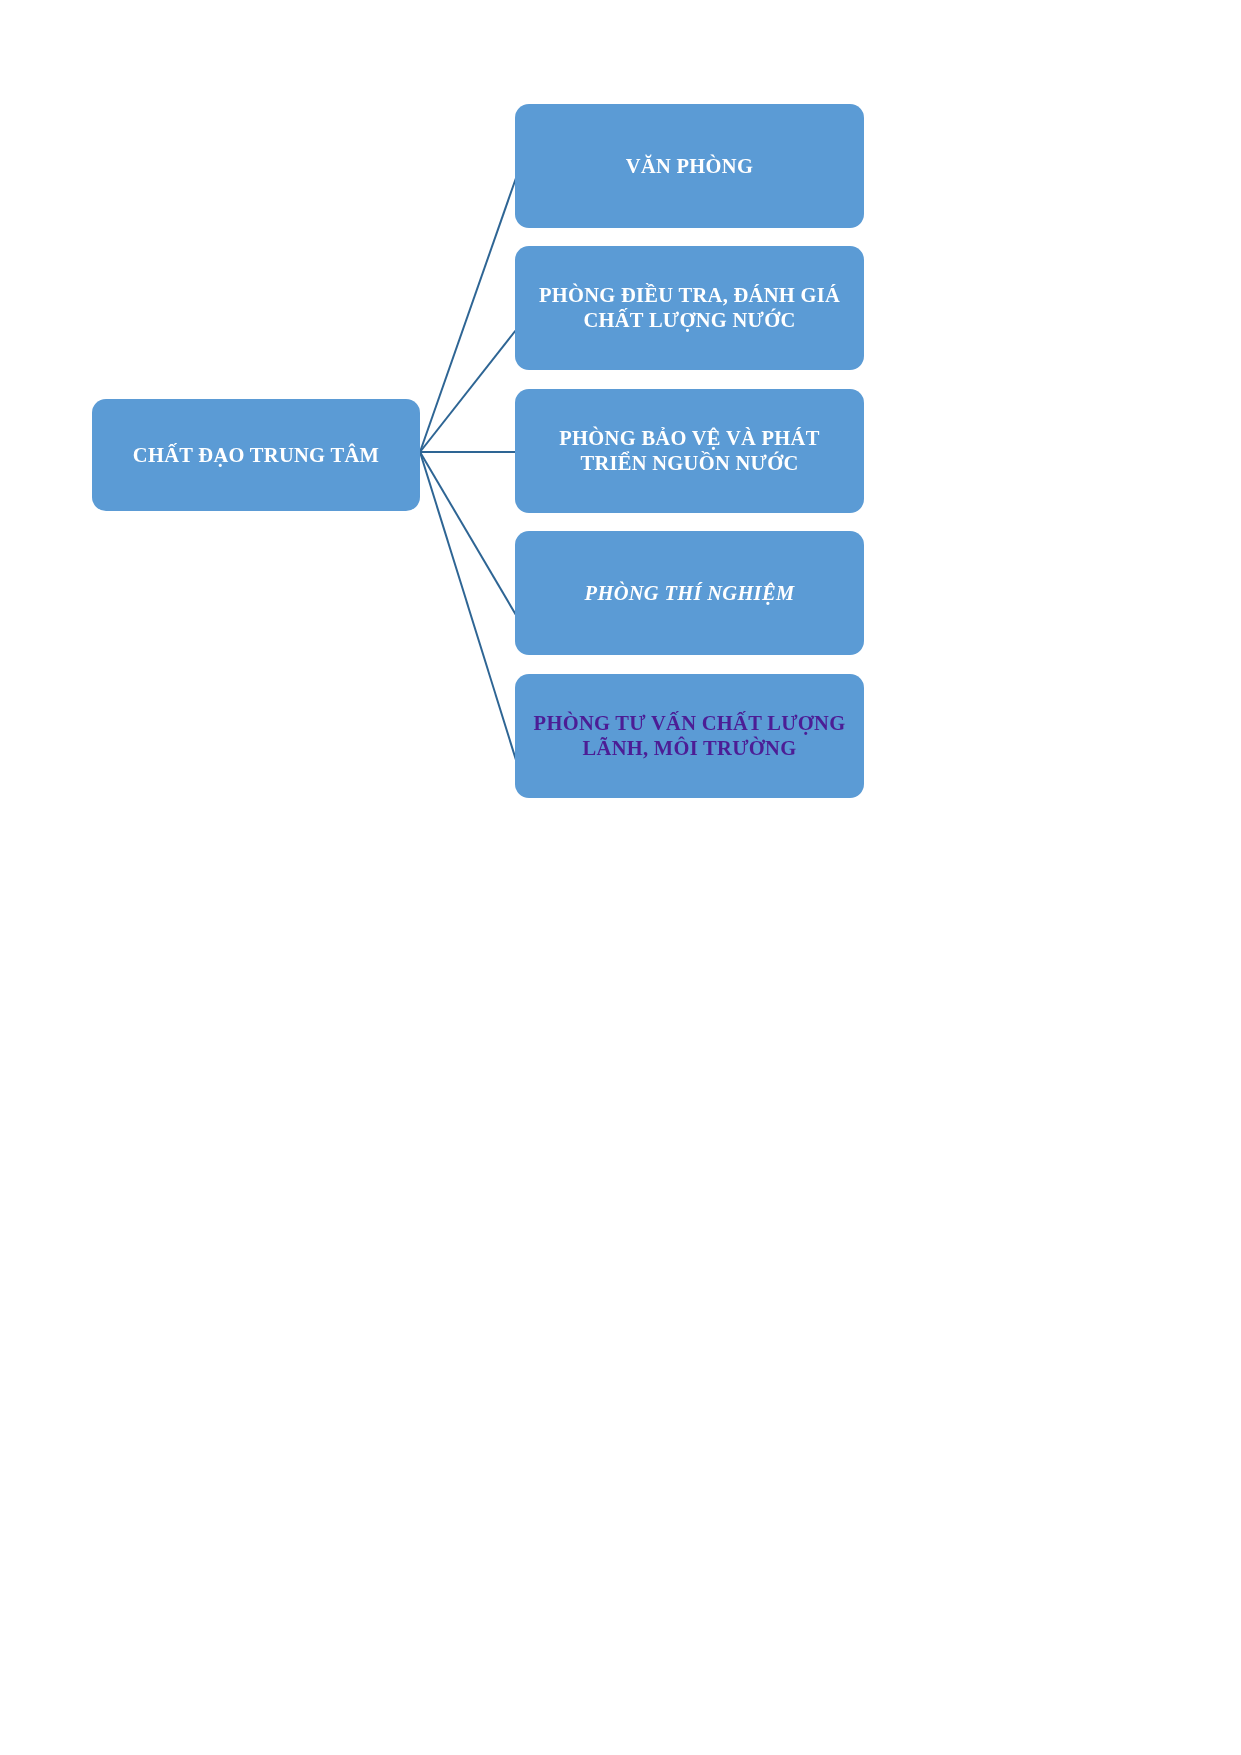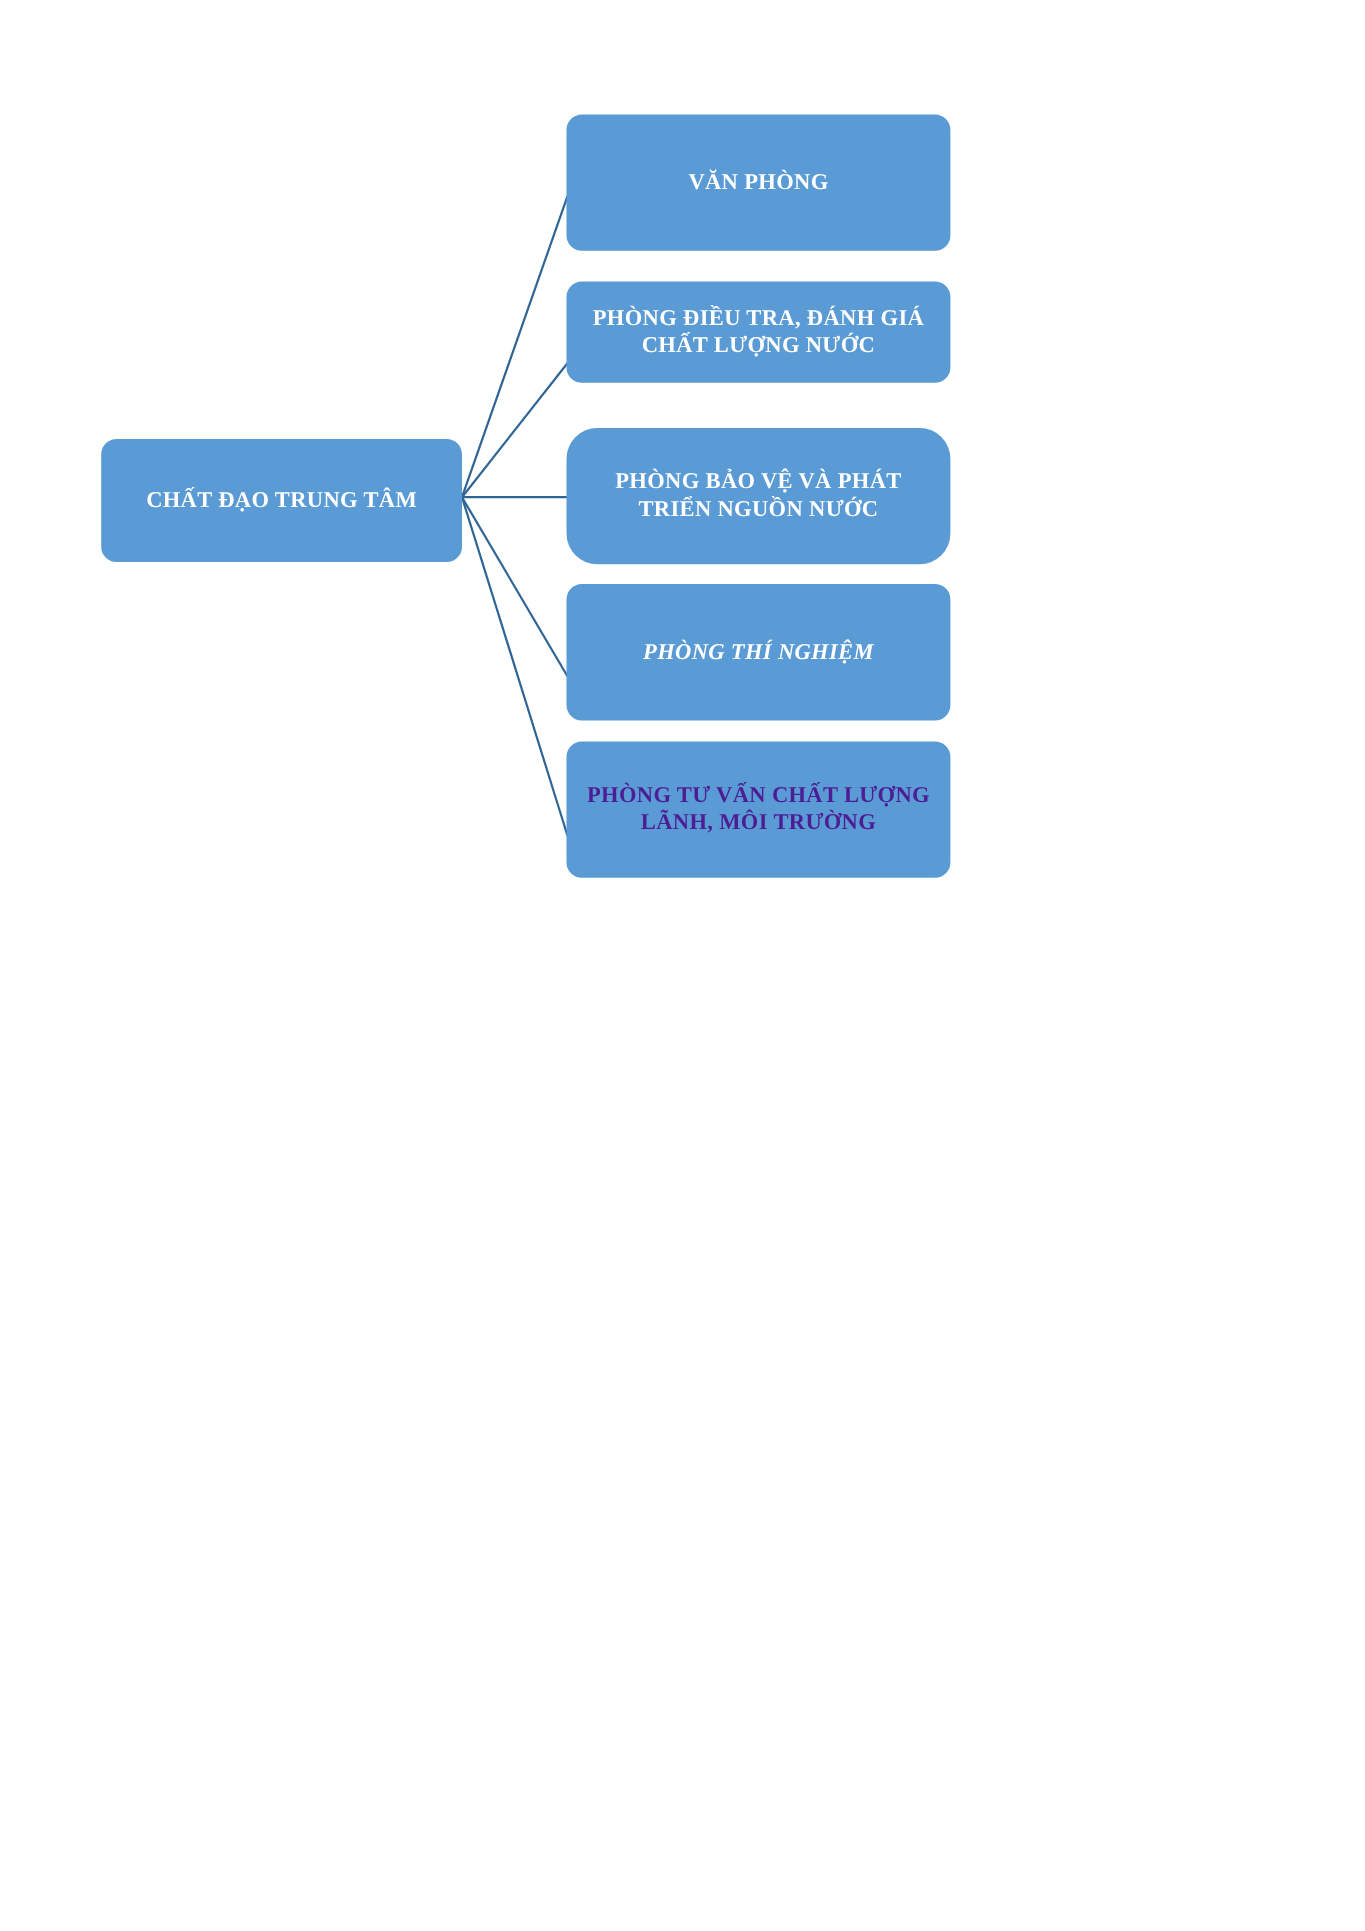--- a/index.html
+++ b/index.html
@@ -57,21 +57,21 @@
     height: 112px;
     font-size: 20.5px;
   }
   
   .child {
     left: 515px;
     width: 349px;
     font-size: 20.5px;
   }
   #node-child-0 { top: 104px;  height: 124px; }
-  #node-child-1 { top: 256px;  height: 92px; }
+  #node-child-1 { top: 246px;  height: 124px; }
   #node-child-2 { top: 389px;  height: 124px; }
   #node-child-3 { top: 531px;  height: 124px; font-style: italic; }
   #node-child-4 { top: 674px;  height: 124px; }
 </style>
 </head>
 <body>
 
 <div id="page" style="background: rgb(255, 255, 255);">
 
   <svg id="connectors" viewBox="0 0 1241 1755" width="1241" height="1755" aria-hidden="true">
@@ -94,21 +94,21 @@
       </span>
   </div>
 
   <div class="node child" id="node-child-1" style="background: rgb(91, 155, 213); color: rgb(255, 255, 255);">
     <span class="label">
         <span class="ln">PHÒNG ĐIỀU TRA, ĐÁNH GIÁ</span>
         <span class="ln">CHẤT LƯỢNG NƯỚC</span>
       </span>
   </div>
 
-  <div class="node child" id="node-child-2" style="background: rgb(91, 155, 213); color: rgb(255, 255, 255); border-radius: 28px;">
+  <div class="node child" id="node-child-2" style="background: rgb(91, 155, 213); color: rgb(255, 255, 255);">
     <span class="label">
         <span class="ln">PHÒNG BẢO VỆ VÀ PHÁT</span>
         <span class="ln">TRIỂN NGUỒN NƯỚC</span>
       </span>
   </div>
 
   <div class="node child" id="node-child-3" style="background: rgb(91, 155, 213); color: rgb(255, 255, 255);">
     <span class="label">
         <span class="ln">PHÒNG THÍ NGHIỆM</span>
       </span>

